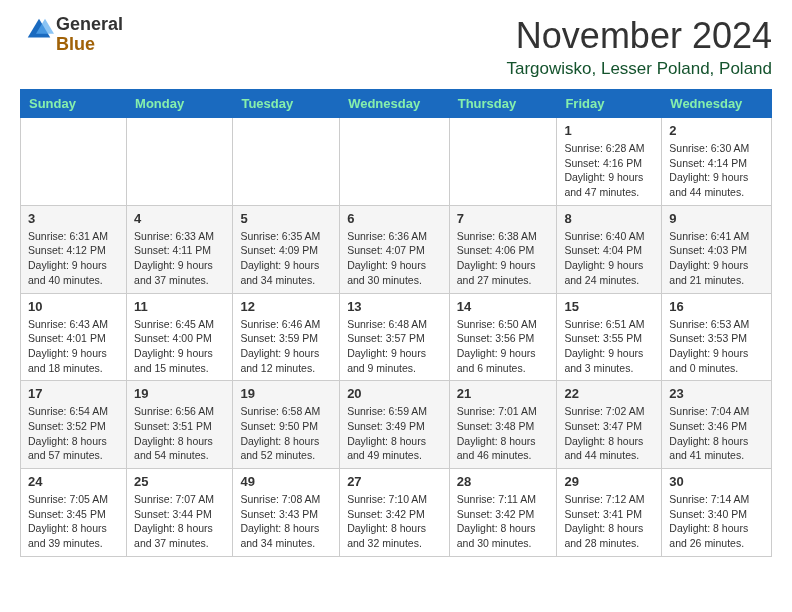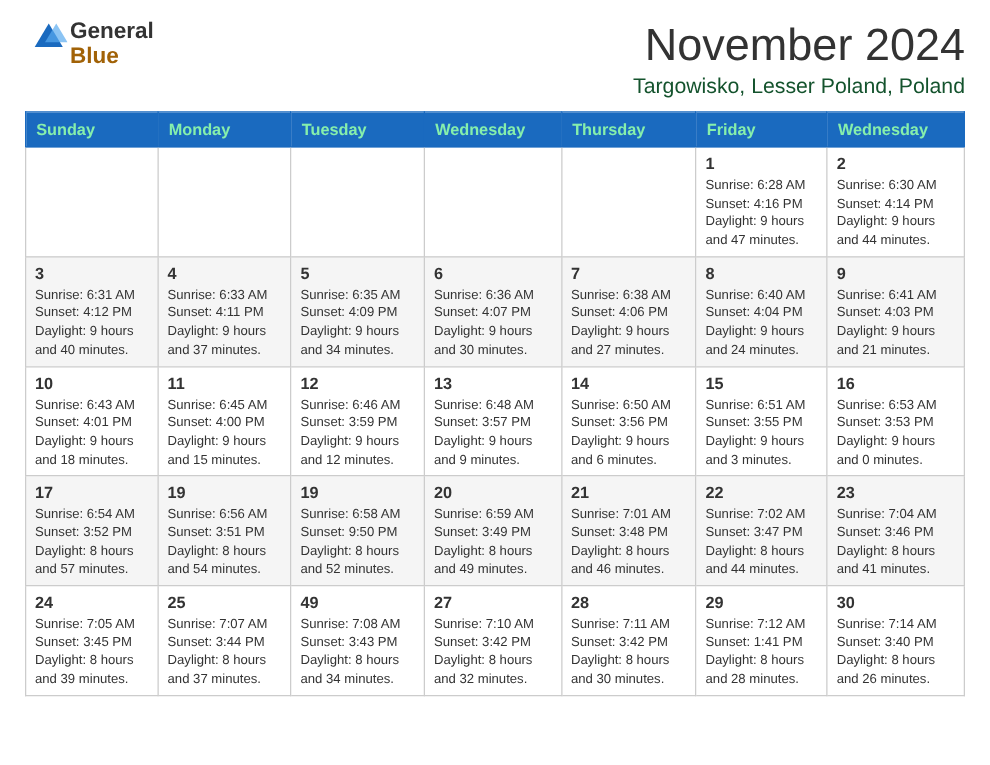--- a/index.html
+++ b/index.html
@@ -272,21 +272,21 @@
           </td>
           <td>
             <span class="day-num">28</span>
             <div class="day-info">Sunrise: 7:11 AM
 Sunset: 3:42 PM
 Daylight: 8 hours and 30 minutes.</div>
           </td>
           <td>
             <span class="day-num">29</span>
             <div class="day-info">Sunrise: 7:12 AM
-Sunset: 1:41 PM
+Sunset: 3:41 PM
 Daylight: 8 hours and 28 minutes.</div>
           </td>
           <td>
             <span class="day-num">30</span>
             <div class="day-info">Sunrise: 7:14 AM
 Sunset: 3:40 PM
 Daylight: 8 hours and 26 minutes.</div>
           </td>
         </tr>
       </tbody>

